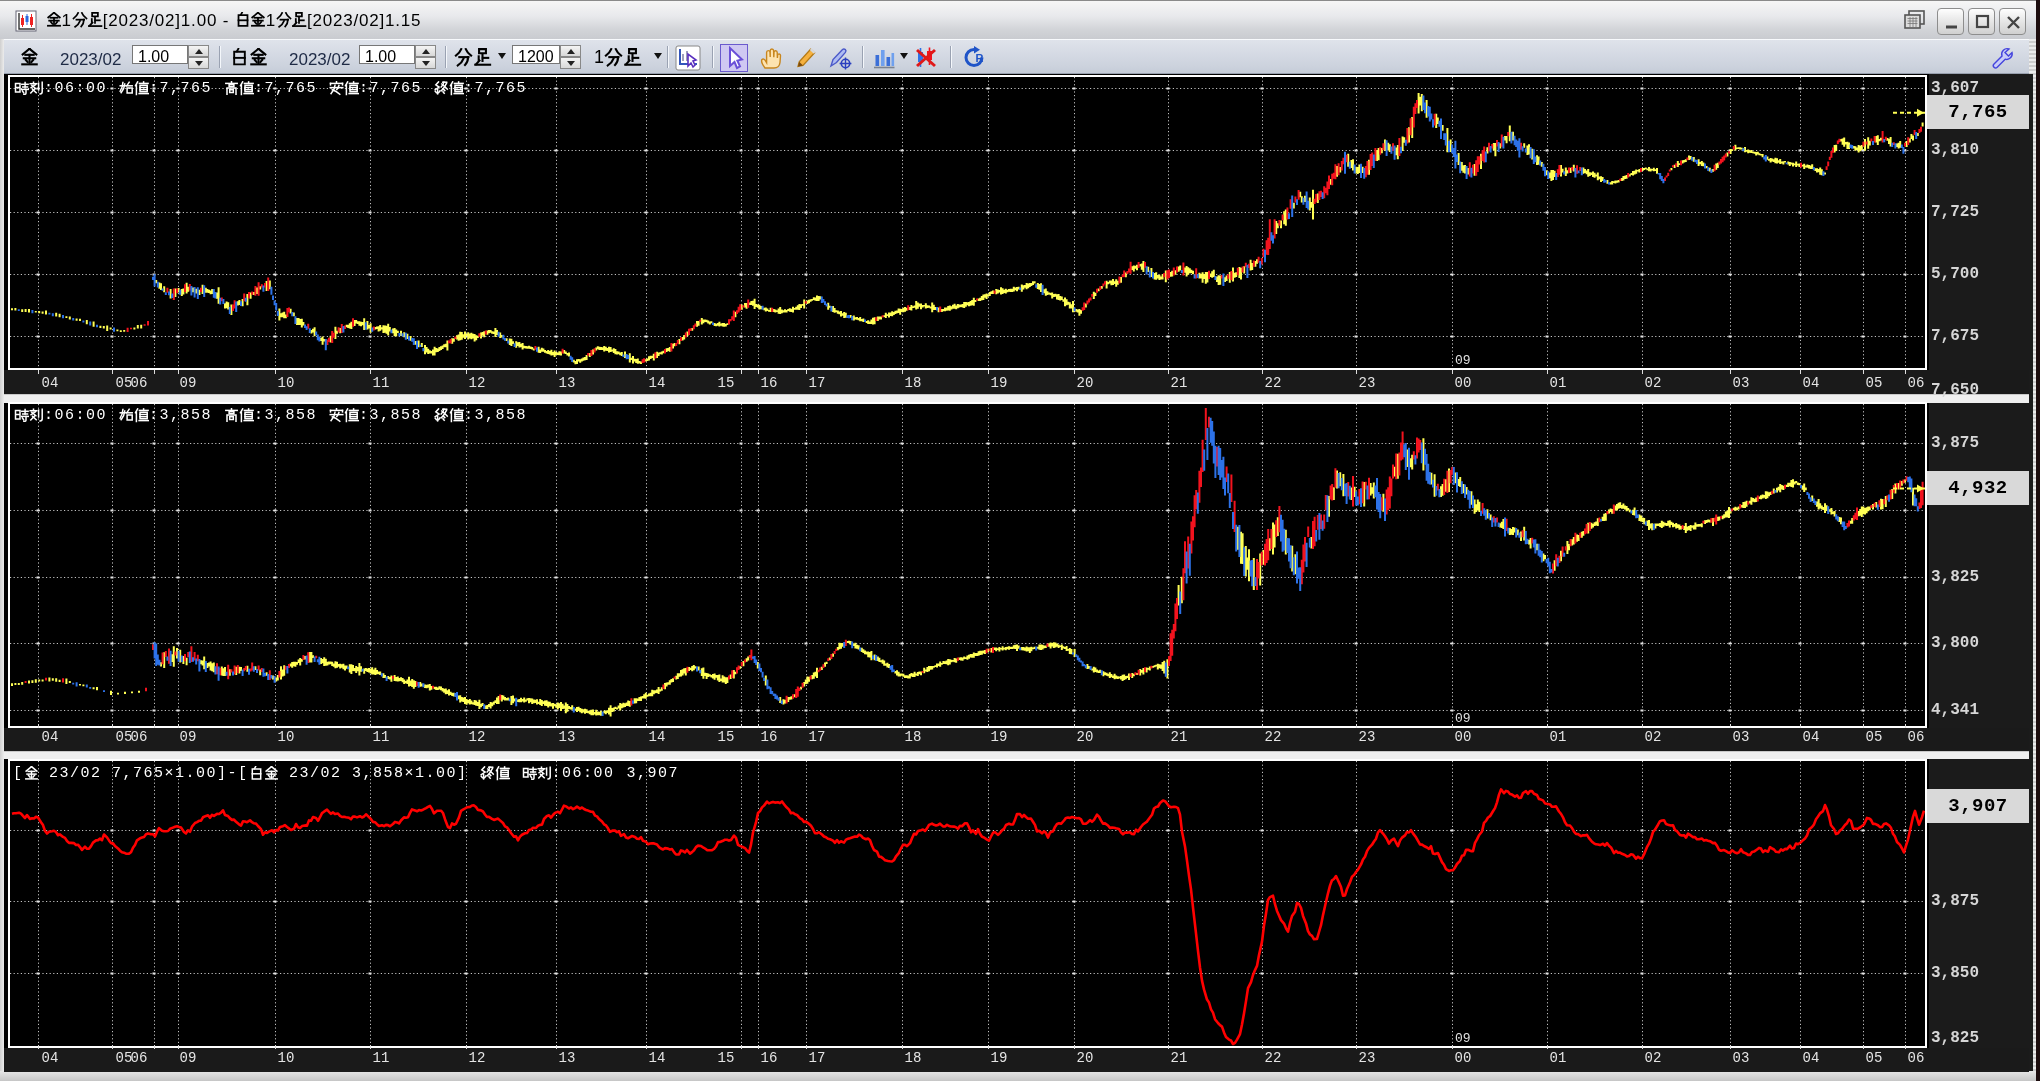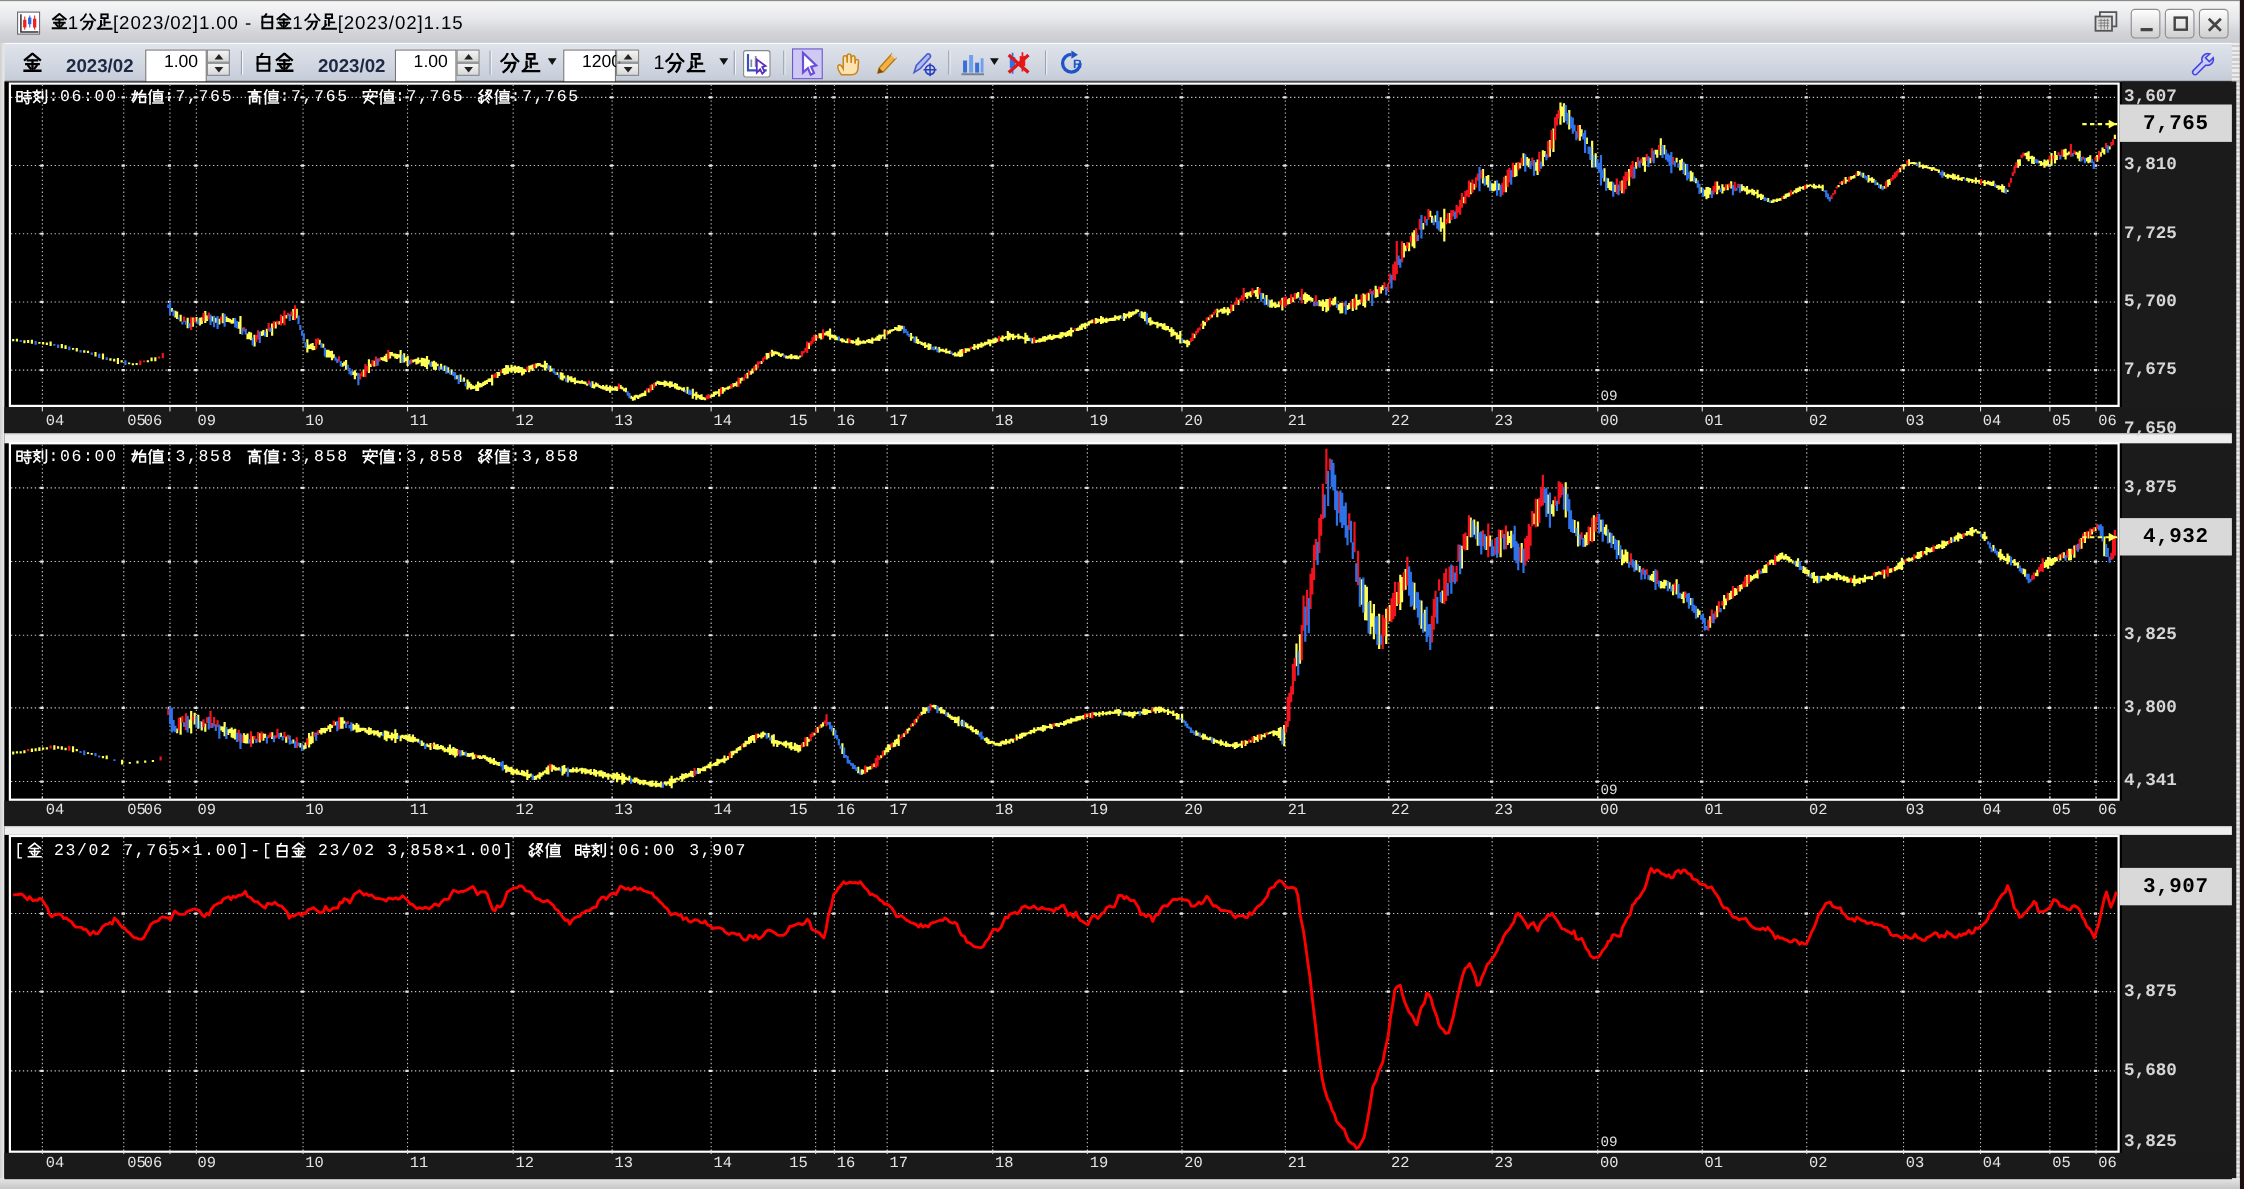--- a/index.html
+++ b/index.html
@@ -9,24 +9,24 @@
 #frameL {position:absolute;left:0;top:39px;width:4px;height:1042px;background:linear-gradient(90deg,#cfcfcf,#ececec)}
 #title {position:absolute;left:0;top:0;width:2036px;height:39px;background:linear-gradient(#f6f6f6,#e8e9ec 40%,#d2d4d8 75%,#c9cbd0);border-top:1px solid #8a8a8a}
 .ttl {position:absolute;left:46px;top:11px;font-size:17px;color:#000;white-space:nowrap;letter-spacing:0.8px}
 .ttl span {vertical-align:top;line-height:17px;display:inline-block}
 .ttl svg {margin:0 -0.5px 0 0}
 .wb {position:absolute;top:7px;width:27px;height:27px;border:1px solid #8d8d8d;border-radius:4px;
  background:linear-gradient(#fefefe,#e8e8e8 45%,#d0d0d0)}
 #tbar {position:absolute;left:4px;top:39px;width:2025px;height:35px;
  background:linear-gradient(#dfe3eb,#ccd2dd 80%,#c5ccd8);border-top:1px solid #f8fafd;border-bottom:1px solid #98a0ae}
 .tt {position:absolute;top:8px;font-size:18px;color:#000;white-space:nowrap}
-.tt.tb {color:#1e2a45;font-weight:bold;letter-spacing:0px;font-size:17px;top:10px}
+.tt.tb {color:#1e2a45;font-weight:normal;letter-spacing:0px;font-size:17px;top:10px}
 .num1 {font-size:18px;vertical-align:top;line-height:19px}
 .spin {position:absolute;top:5px;height:24px}
-.fld {float:left;height:32px;background:#fff;border:1px solid #777;font-size:16px;padding:2px 0 0 16px;color:#000}
+.fld {float:left;height:19px;background:#fff;border:1px solid #777;font-size:16px;padding:2px 0 0 5px;color:#000}
 .btns {float:left;width:21px;height:24px}
 .sb {width:21px;height:12px;background:linear-gradient(#f4f4f4,#d8d8d8);border:1px solid #888;position:relative}
 .sb i {position:absolute;left:6px;width:0;height:0;border-left:4px solid transparent;border-right:4px solid transparent}
 .sb .up {top:3px;border-bottom:5px solid #222}
 .sb .dn {top:3px;border-top:5px solid #222}
 .tsep {position:absolute;top:6px;width:2px;height:22px;border-left:1px solid #9aa2b2;border-right:1px solid #f4f7fb}
 .tic {position:absolute;top:4px;width:28px;height:28px;padding:1px}
 .tic.sel {background:#cfc8f2;border:1px solid #6a5acd;padding:0}
 .dd {position:absolute;top:13px;width:0;height:0;border-left:4.5px solid transparent;border-right:4.5px solid transparent;border-top:6px solid #111}
 #client {position:absolute;left:4px;top:74px;width:2025px;height:997px;background:#000}
@@ -544,21 +544,21 @@
 <div class="yl" style="top:141px">3,810</div>
 <div class="yl" style="top:203px">7,725</div>
 <div class="yl" style="top:265px">5,700</div>
 <div class="yl" style="top:327px">7,675</div>
 <div class="yl" style="top:381px">7,650</div>
 <div class="yl" style="top:434px">3,875</div>
 <div class="yl" style="top:568px">3,825</div>
 <div class="yl" style="top:634px">3,800</div>
 <div class="yl" style="top:701px">4,341</div>
 <div class="yl" style="top:892px">3,875</div>
-<div class="yl" style="top:964px">5,680</div>
+<div class="yl" style="top:964px">3,850</div>
 <div class="yl" style="top:1029px">3,825</div>
 <div class="hi" style="top:95px">7,765</div>
 <div class="hi" style="top:471px">4,932</div>
 <div class="hi" style="top:789px">3,907</div>
 <div class="xl" style="left:35px;top:375px">04</div>
 <div class="xl" style="left:109px;top:375px">05</div>
 <div class="xl" style="left:124px;top:375px">06</div>
 <div class="xl" style="left:173px;top:375px">09</div>
 <div class="xl" style="left:271px;top:375px">10</div>
 <div class="xl" style="left:366px;top:375px">11</div>

